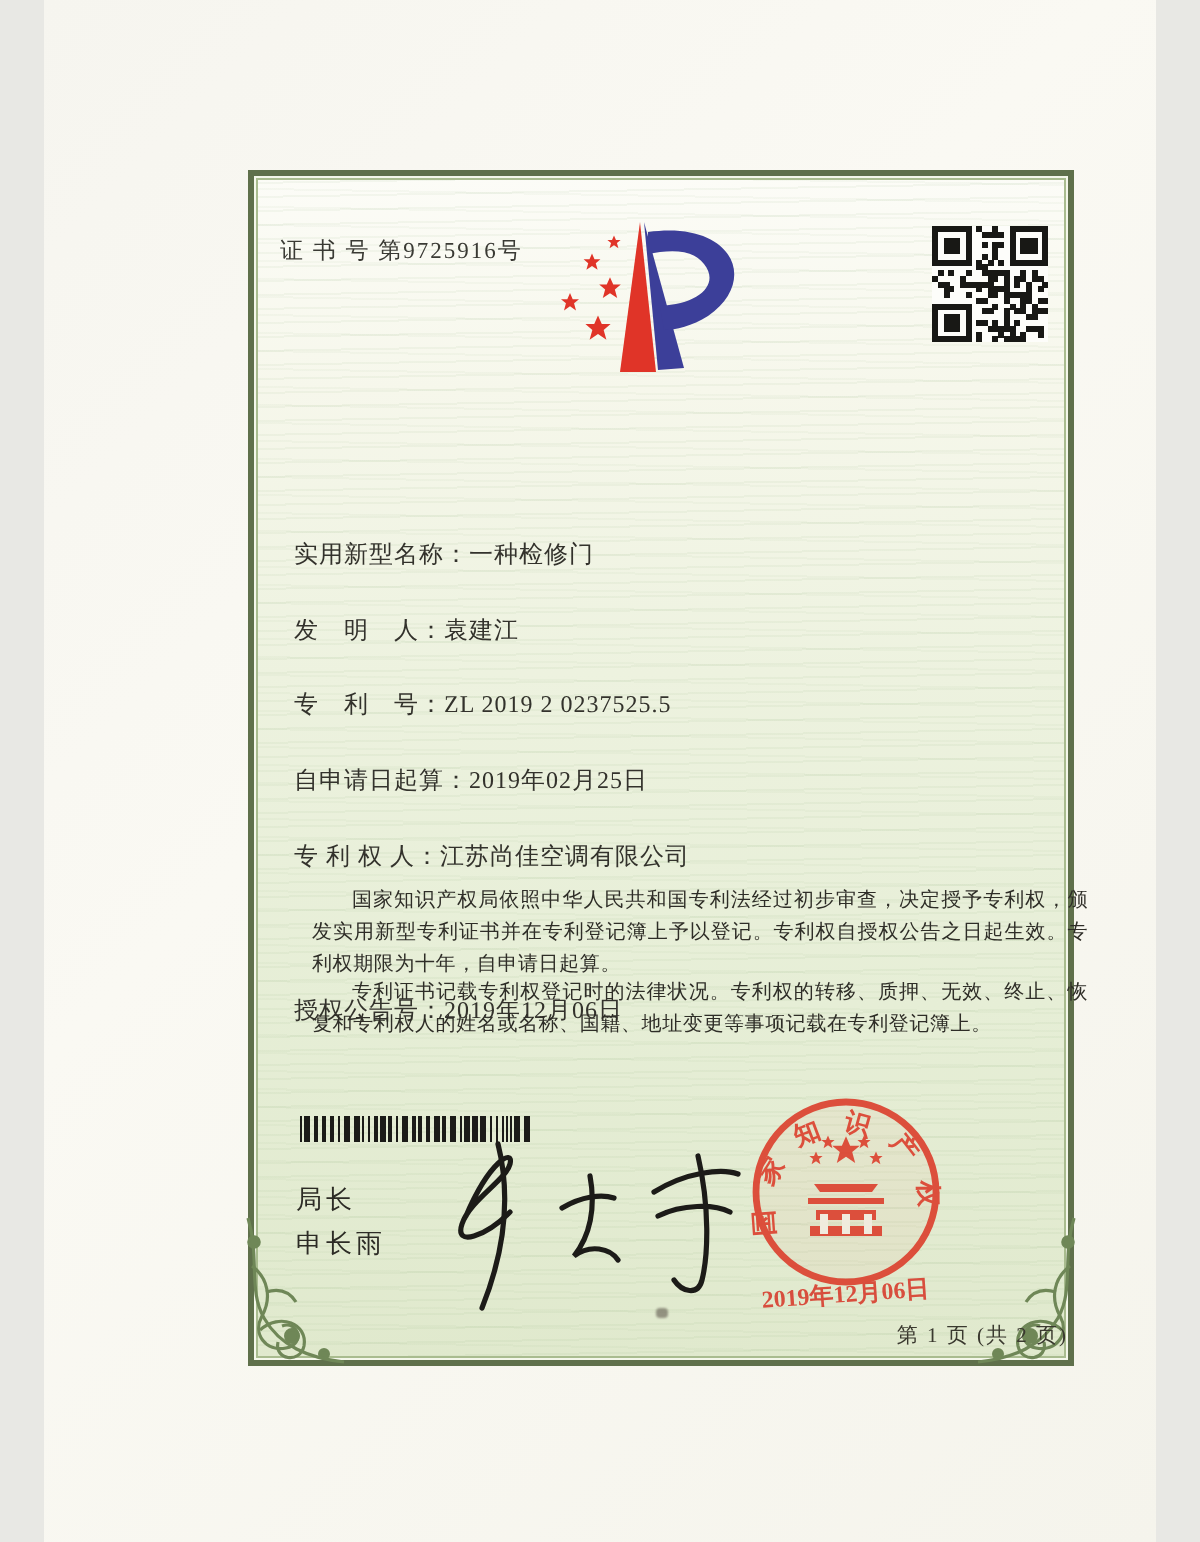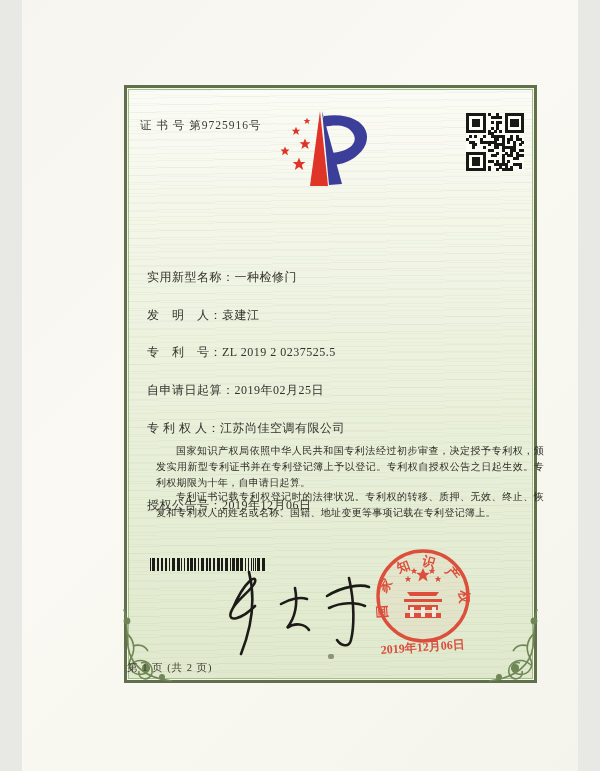--- a/index.html
+++ b/index.html
@@ -38,21 +38,21 @@
   
   .barcode { position:absolute; left:23px; top:470px; width:118px; height:13px; overflow:hidden; }
   .barcode i { position:absolute; top:0; height:100%; background:#1b1b18; }
   .signer { position:absolute; left:21px; top:501px; font-size:13px; color:#2c2b25; letter-spacing:2px; line-height:22px; }
   .signature { position:absolute; left:88px; top:478px; width:160px; height:92px; }
   
   .seal { position:absolute; left:240px; top:456px; width:112px; height:114px; }
   
   .smudge { position:absolute; bottom:21px; left:50%; margin-left:-3px; width:6px; height:5px;
             background:#6a6458; border-radius:2px; opacity:.65; filter:blur(.4px); }
-  .page-num { position:absolute; left:0; right:0; bottom:5px; text-align:left;
+  .page-num { position:absolute; left:0; right:0; bottom:5px; text-align:right;
               font-size:10.5px; color:#3a392f; letter-spacing:1px; }
   .corner { position:absolute; width:56px; height:86px; }
   .corner.bl { left:-9px; bottom:-7px; }
   .corner.br { right:-9px; bottom:-7px; transform:scaleX(-1); }
   .back-note { position:absolute; left:0; right:0; top:694px; text-align:center;
                font-size:12px; letter-spacing:4px; color:#3c3b33; }
 </style>
 </head>
 <body>
 
@@ -345,20 +345,24 @@
         <i style="left:90px;width:3px"></i>
         <i style="left:95px;width:1px"></i>
         <i style="left:98px;width:1px"></i>
         <i style="left:101px;width:1px"></i>
         <i style="left:103px;width:1px"></i>
         <i style="left:105px;width:1px"></i>
         <i style="left:107px;width:3px"></i>
         <i style="left:112px;width:3px"></i>
       </div>
 
+    <div class="signer">
+      <div>局长</div>
+      <div>申长雨</div>
+    </div>
 
     <svg class="signature" viewBox="0 0 160 92">
       <g fill="none" stroke="#1c1b18" stroke-width="2.6" stroke-linecap="round">
         <path d="M18,42 C30,14 42,8 40,16 C38,24 20,34 16,46 C12,58 28,52 40,40"></path>
         <path d="M34,6 C40,30 38,58 26,88"></path>
         <path d="M66,38 C76,32 86,31 92,33"></path>
         <path d="M80,22 C83,38 80,52 72,62 C80,56 90,58 94,64"></path>
         <path d="M112,30 C128,20 146,18 154,21"></path>
         <path d="M134,12 C140,38 139,62 136,74 C134,82 126,80 122,74"></path>
         <path d="M114,42 C126,36 142,36 150,40"></path>

